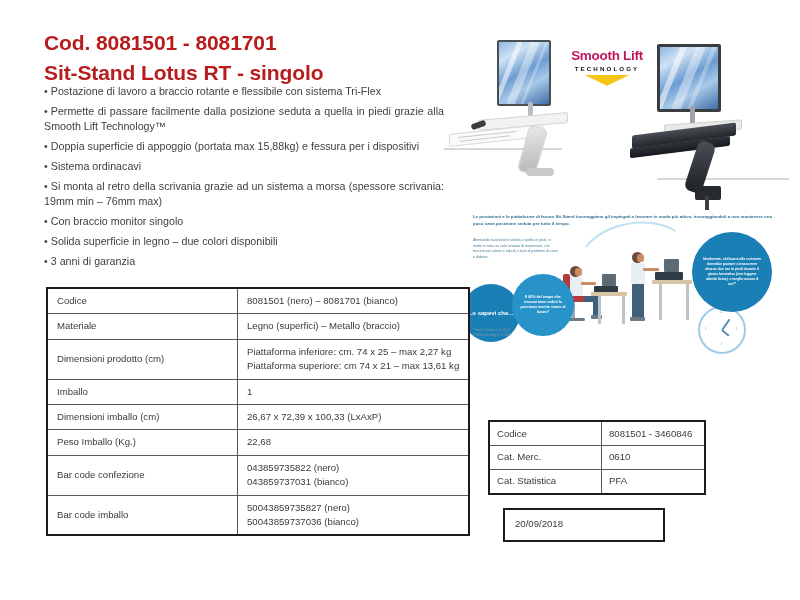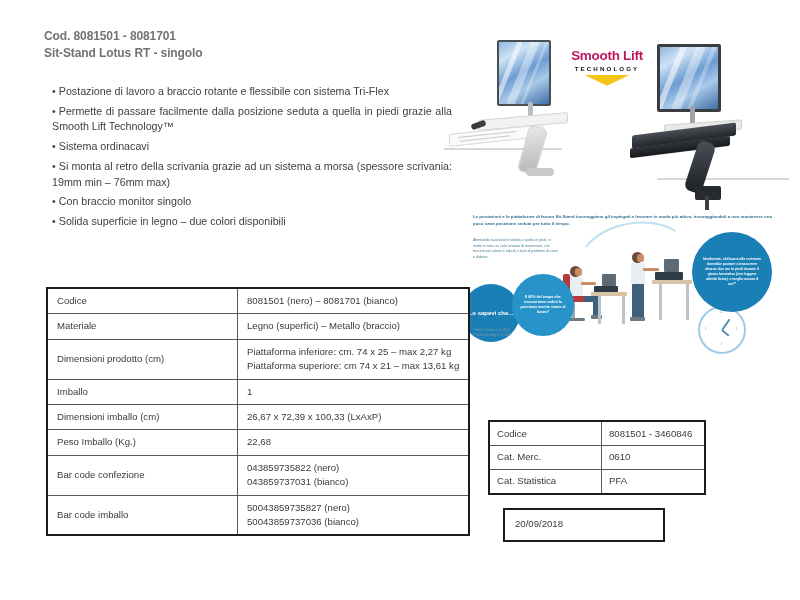--- a/index.html
+++ b/index.html
@@ -17,32 +17,32 @@
   }
 
   
   .doc-header {
     position: absolute;
     left: 44px;
     top: 28px;
     width: 420px;
   }
   .doc-title-line {
-    font-size: 12px;
-    font-weight: bold;
-    color: #737373;
+    font-size: 21px;
+    font-weight: bold;
+    color: #b91c1c;
     letter-spacing: -0.1px;
     line-height: 1.42;
     white-space: nowrap;
   }
 
   
   .feature-list {
     position: absolute;
-    left: 52px;
+    left: 44px;
     top: 84px;
     width: 400px;
   }
   .feature-item {
     font-size: 10.7px;
     color: #3f3f3f;
     line-height: 1.44;
     margin-bottom: 4.5px;
     text-align: justify;
     padding-left: 0;
@@ -296,24 +296,26 @@
 <body>
 
 <div class="doc-header">
   <div class="doc-title-line">Cod. 8081501 - 8081701</div>
   <div class="doc-title-line">Sit-Stand Lotus RT - singolo</div>
 </div>
 
 <div class="feature-list">
   <div class="feature-item"><span class="bullet">•</span><span>Postazione di lavoro a braccio rotante e flessibile con sistema Tri-Flex</span></div>
   <div class="feature-item"><span class="bullet">•</span><span>Permette di passare facilmente dalla posizione seduta a quella in piedi grazie alla Smooth Lift Technology™</span></div>
+  <div class="feature-item"><span class="bullet">•</span><span>Doppia superficie di appoggio (portata max 15,88kg) e fessura per i dispositivi</span></div>
   <div class="feature-item"><span class="bullet">•</span><span>Sistema ordinacavi</span></div>
   <div class="feature-item"><span class="bullet">•</span><span>Si monta al retro della scrivania grazie ad un sistema a morsa  (spessore scrivania: 19mm min – 76mm max)</span></div>
   <div class="feature-item"><span class="bullet">•</span><span>Con braccio monitor singolo</span></div>
   <div class="feature-item"><span class="bullet">•</span><span>Solida superficie in legno – due colori disponibili</span></div>
+  <div class="feature-item"><span class="bullet">•</span><span>3 anni di garanzia</span></div>
 </div>
 
 <table class="spec-table">
   <tbody>
       <tr>
     <td class="key">Codice</td>
     <td>
           <span class="val-line">8081501 (nero) – 8081701 (bianco)</span>
         </td>
   </tr>

